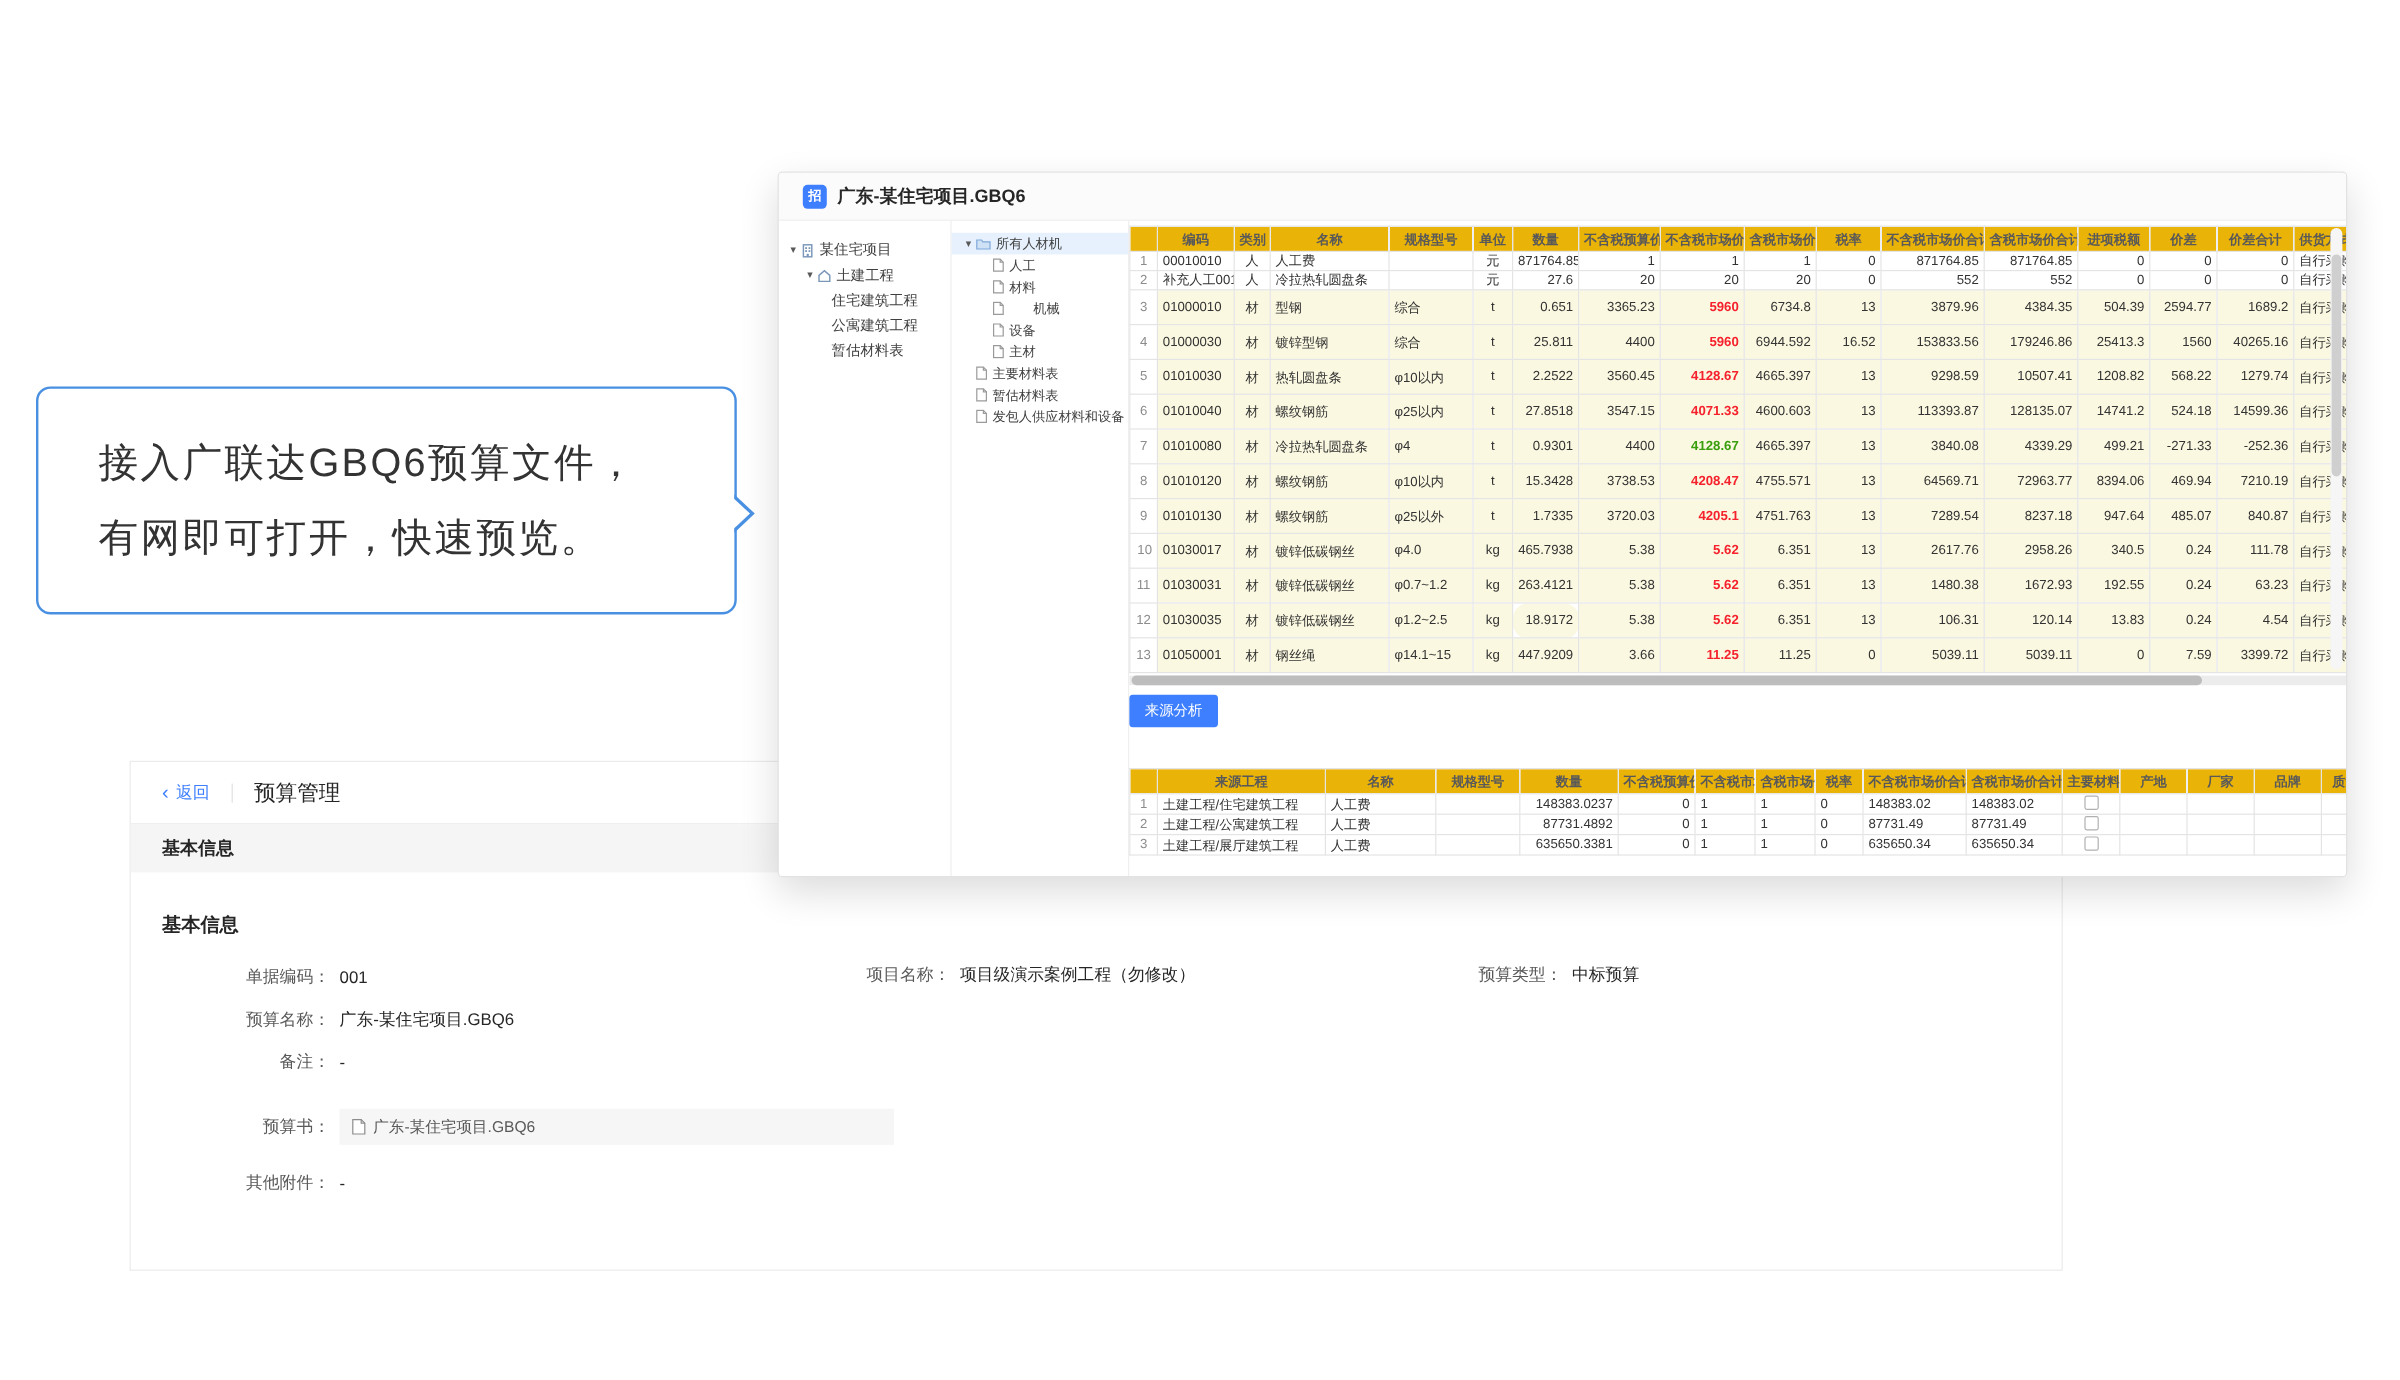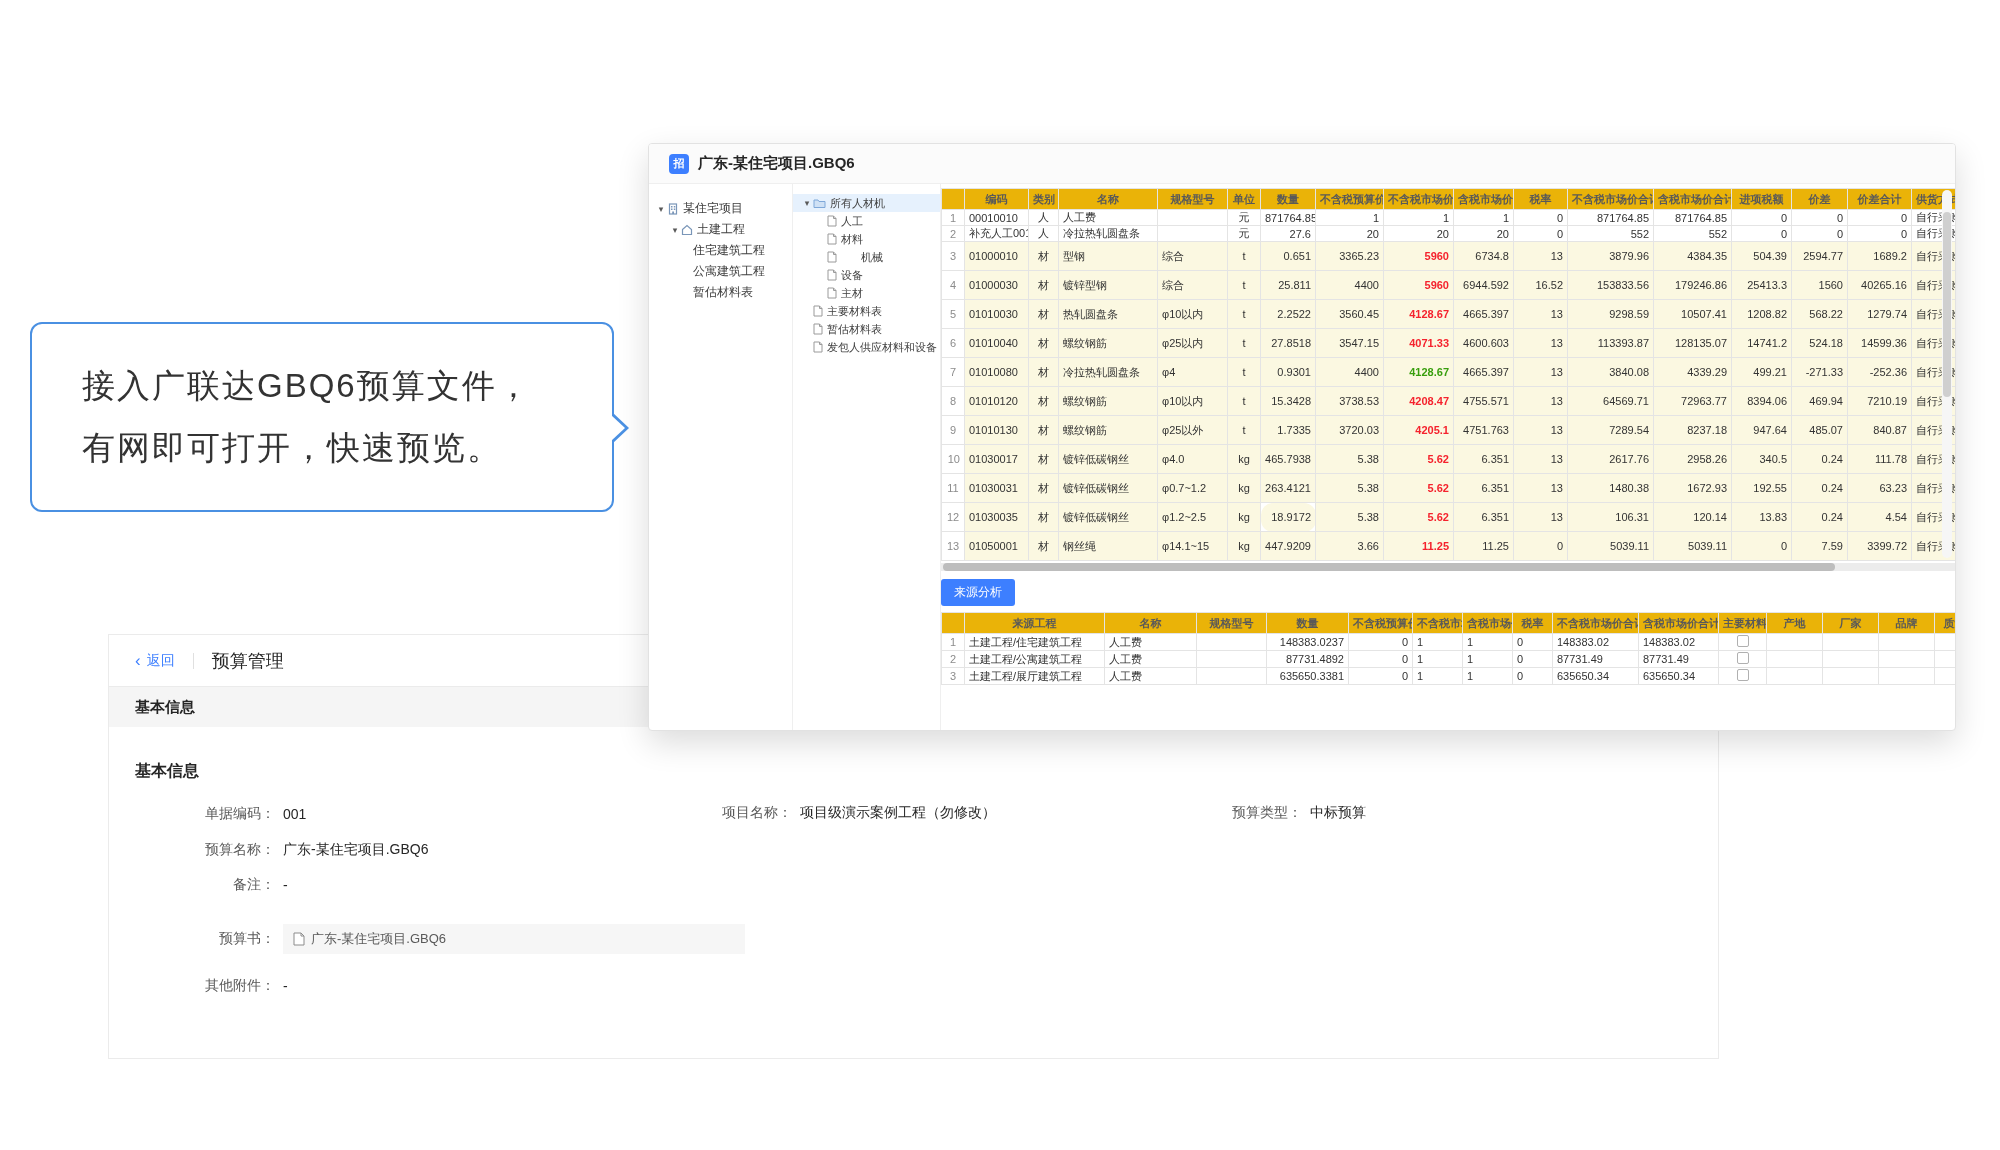--- a/index.html
+++ b/index.html
@@ -577,21 +577,21 @@
               </table>
             </div>
           <div class="vscroll">
               <div class="vthumb"></div>
             </div>
           <div class="hscroll">
               <div class="hthumb"></div>
             </div>
           <span class="source-btn">来源分析</span>
           <div id="source-table-wrap">
-              <table class="grid" style="width: 1033px;">
+              <table class="grid" style="width: 1033px; margin-top: 28px;">
                 <colgroup>
                   <col style="width: 23px;">
                   <col style="width: 140px;">
                   <col style="width: 92px;">
                   <col style="width: 70px;">
                   <col style="width: 82px;">
                   <col style="width: 64px;">
                   <col style="width: 50px;">
                   <col style="width: 50px;">
                   <col style="width: 40px;">

